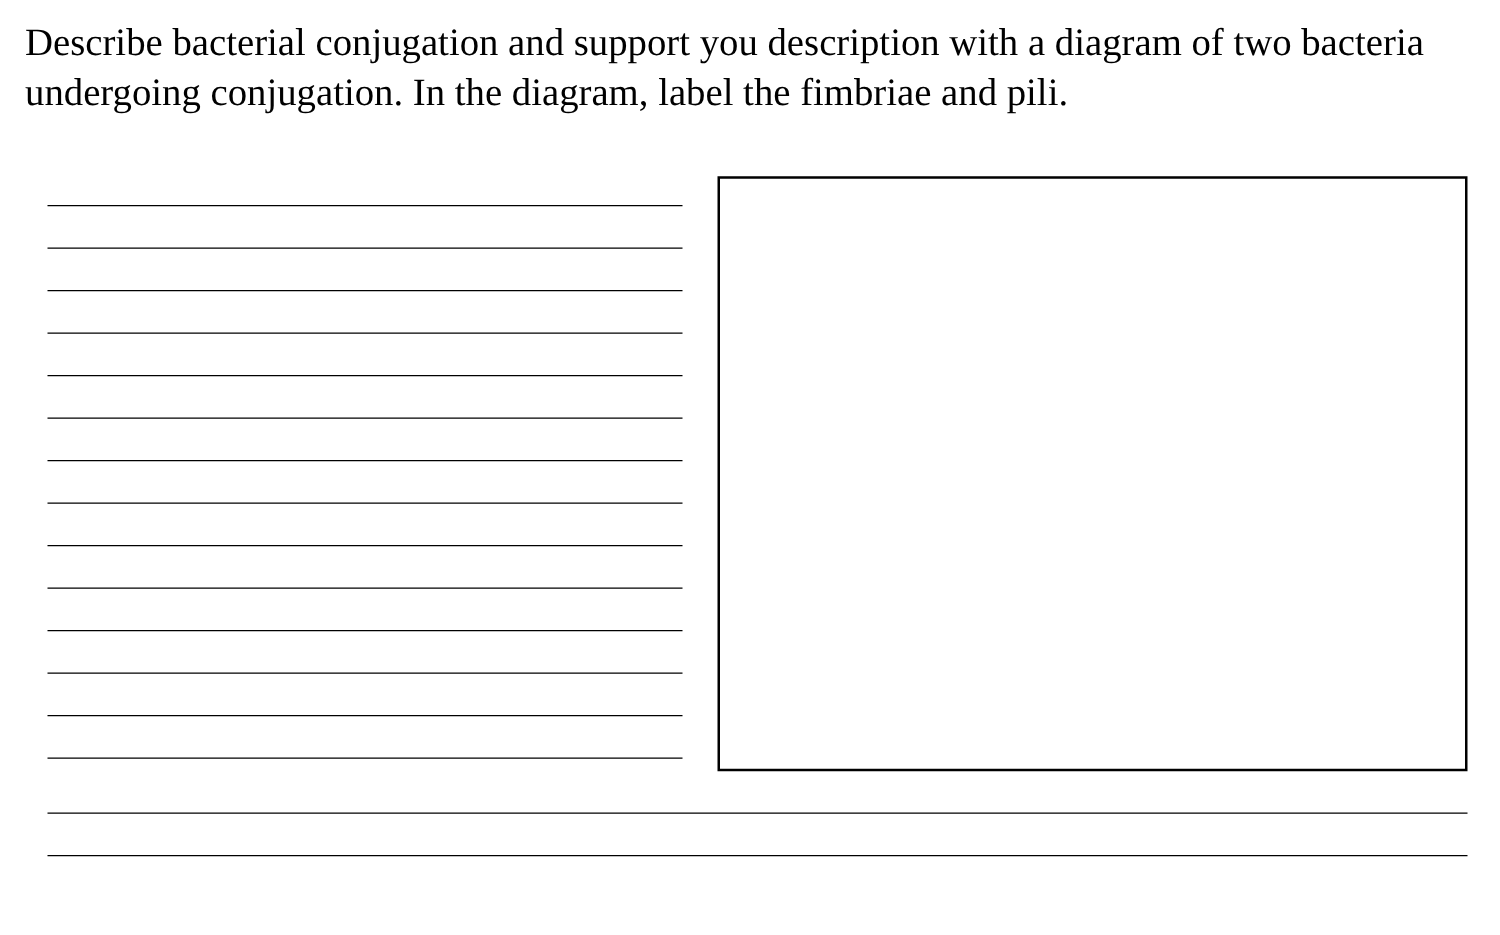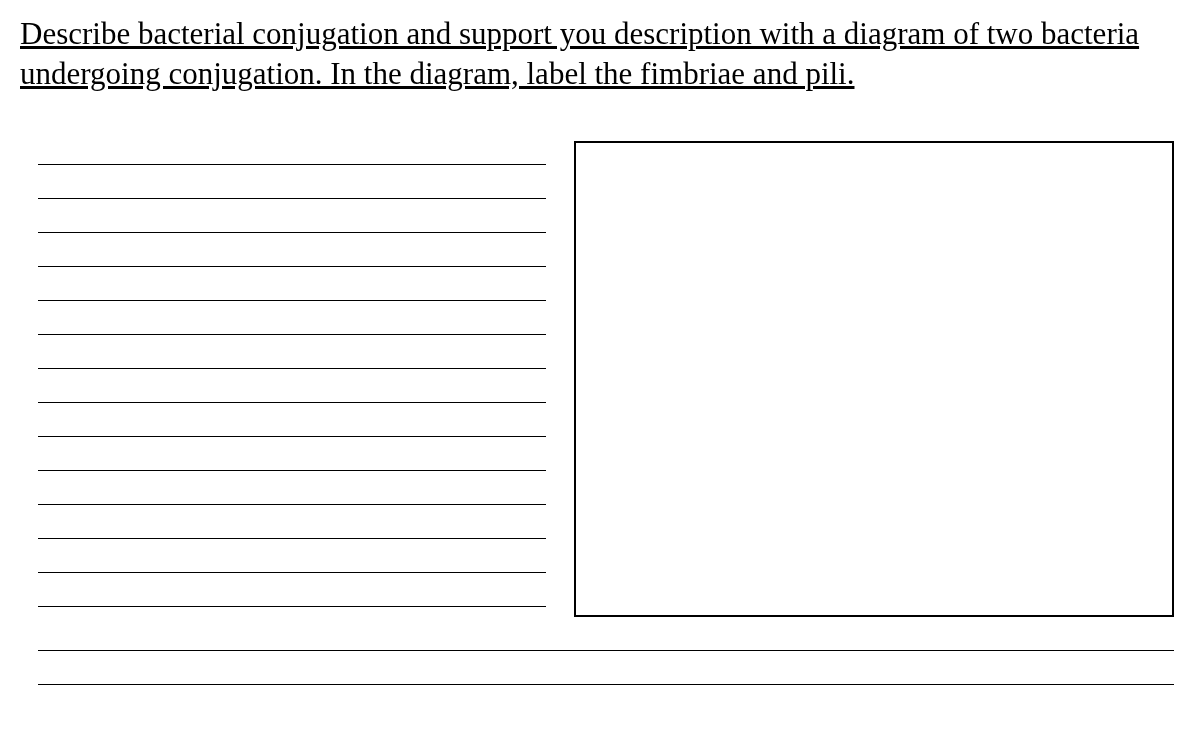--- a/index.html
+++ b/index.html
@@ -12,21 +12,20 @@
       background: #ffffff;
       width: 1200px;
       height: 748px;
       padding: 14px 20px 20px 20px;
       color: #000;
     }
     .question-text {
       font-size: 31px;
       line-height: 1.3;
       margin-bottom: 36px;
-      text-decoration: underline;
     }
     .work-area {
       display: flex;
       gap: 28px;
       align-items: flex-start;
       padding-left: 18px;
       padding-right: 6px;
     }
     .lines-left {
       flex: 1;

